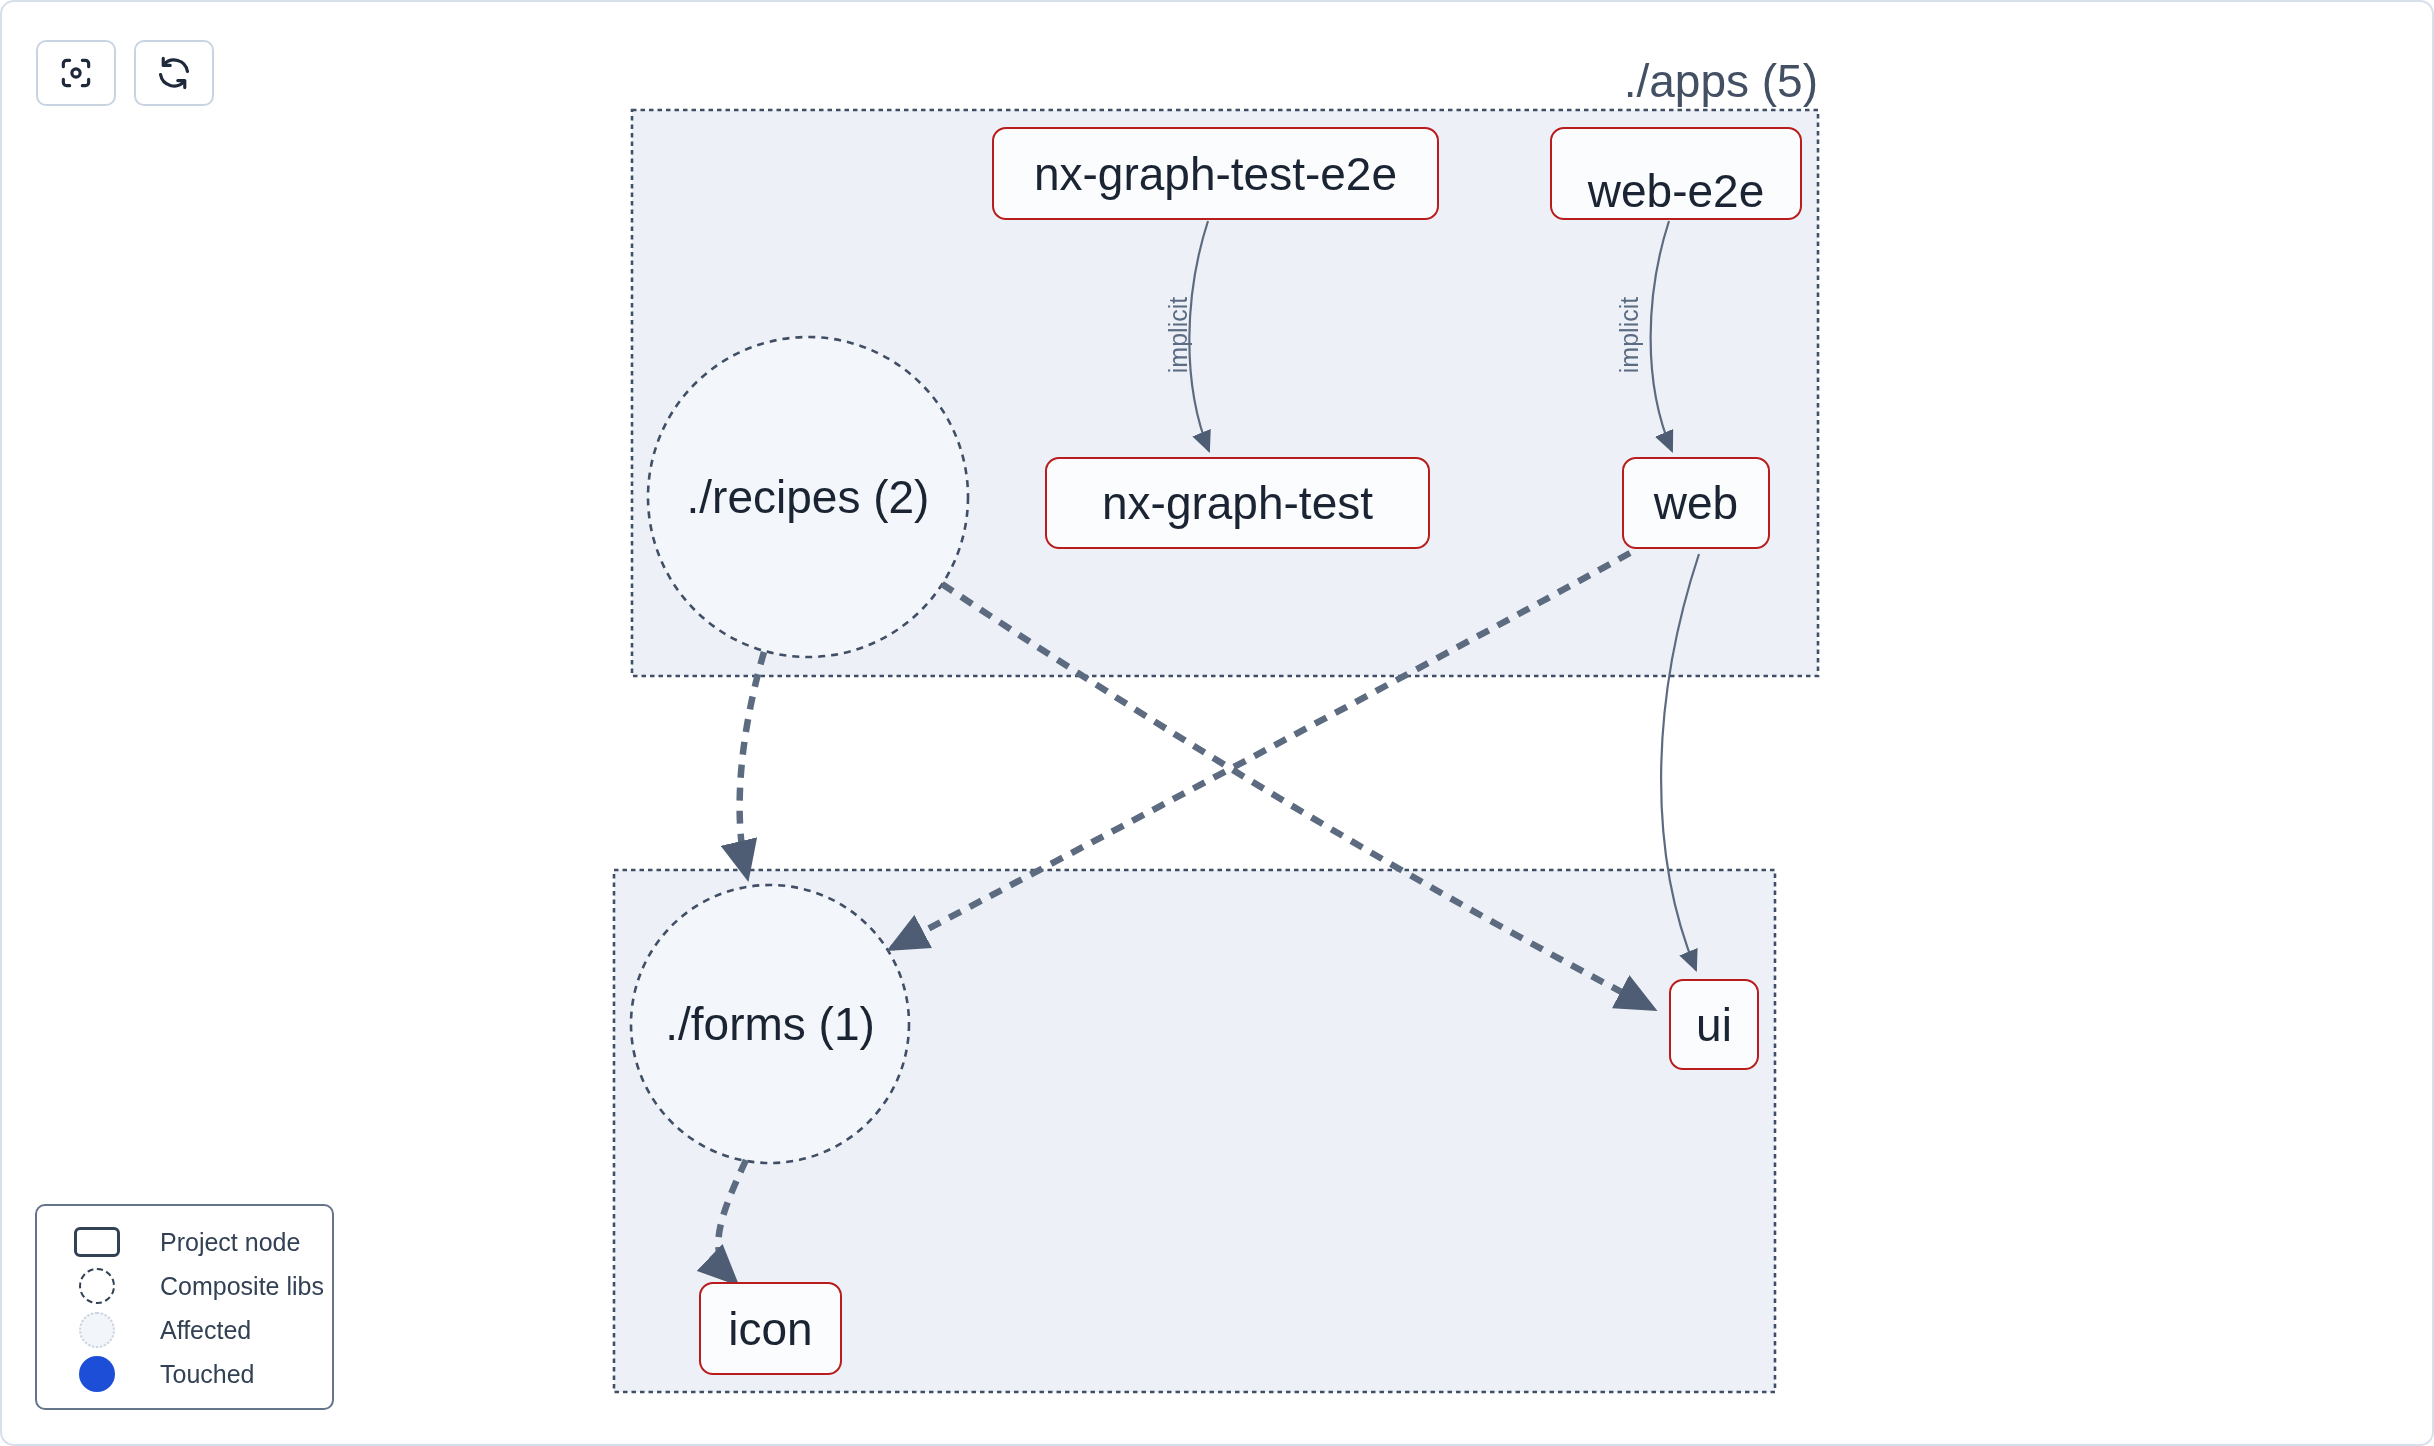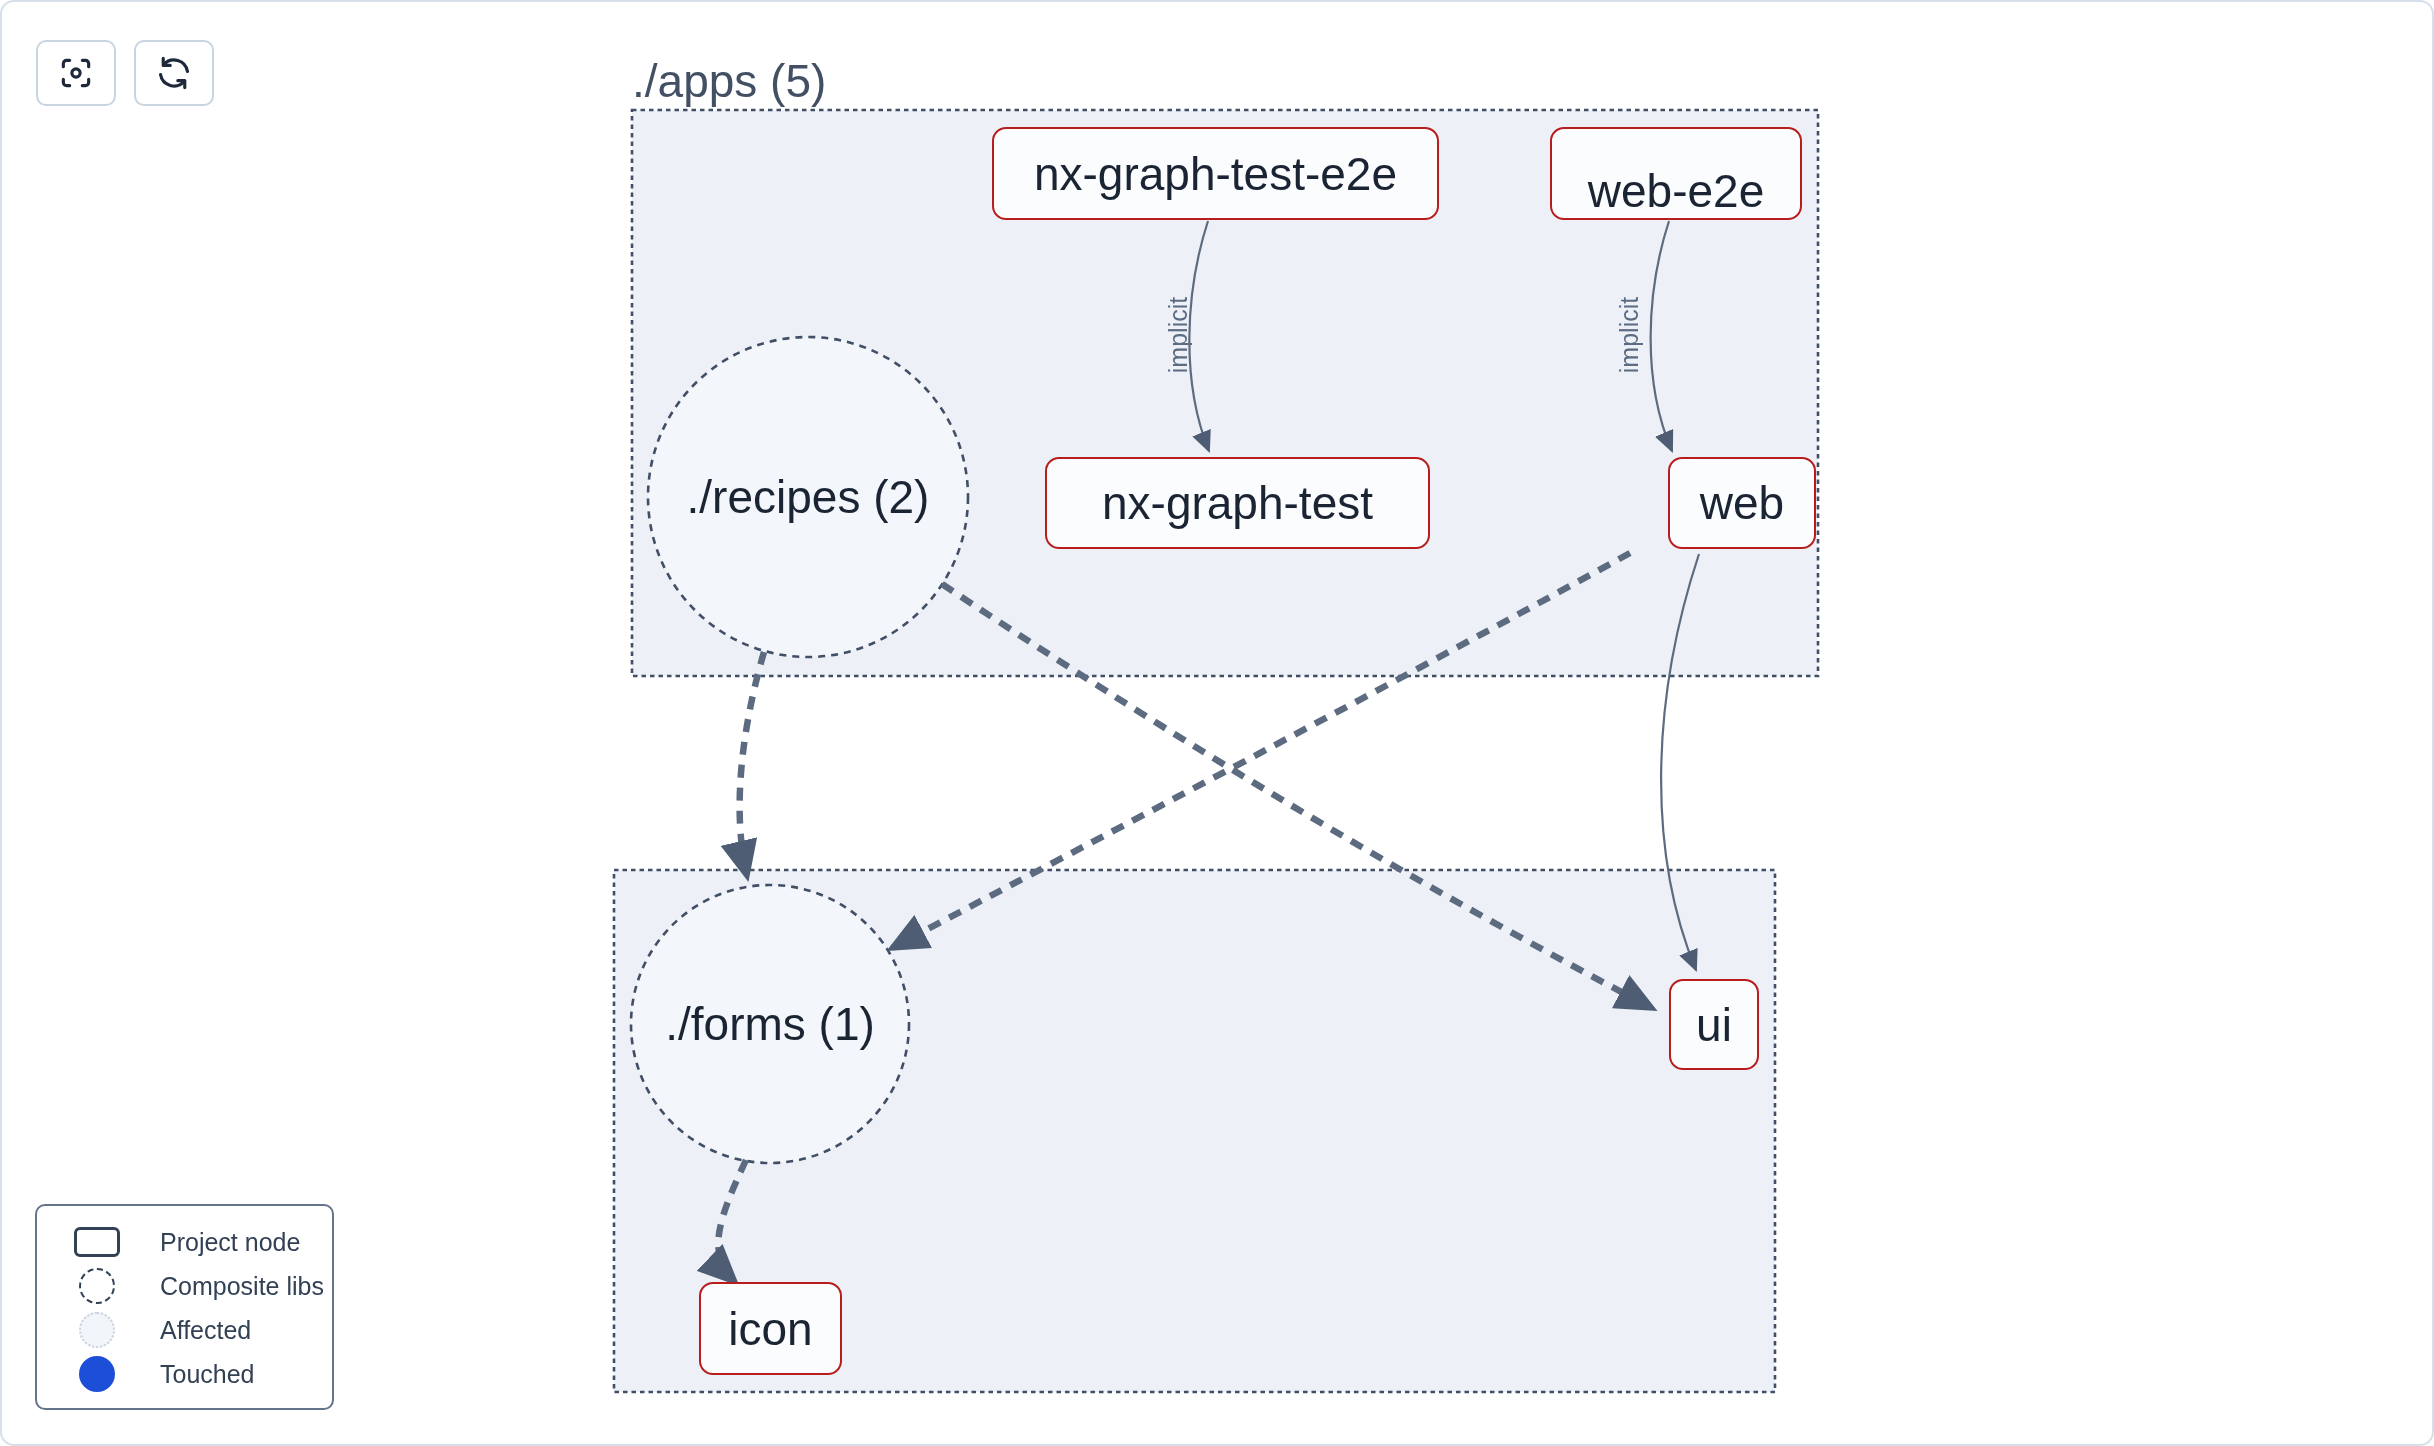--- a/index.html
+++ b/index.html
@@ -24,21 +24,21 @@
     box-sizing:border-box;
     cursor:pointer;
   }
   .toolbar-btn svg{display:block;}
   
   .graph-svg{position:absolute;left:0;top:0;z-index:1;}
   
   .group-label{
     position:absolute;
     z-index:2;
-    text-align:left;
+    text-align:right;
     font-size:46px;
     color:#435064;
     line-height:54px;
   }
   
   .pnode{
     position:absolute;
     z-index:3;
     background:#fbfcfe;
     border:2px solid #b91c1c;
@@ -167,21 +167,21 @@
 
   <div class="pnode" style="left:990px;top:125px;width:447px;height:93px;">
     <span>nx-graph-test-e2e</span>
   </div>
   <div class="pnode" style="left:1548px;top:125px;width:252px;height:93px;align-items:flex-end;">
     <span>web-e2e</span>
   </div>
   <div class="pnode" style="left:1043px;top:455px;width:385px;height:92px;">
     <span>nx-graph-test</span>
   </div>
-  <div class="pnode" style="left:1620px;top:455px;width:148px;height:92px;margin-left:46px;">
+  <div class="pnode" style="left:1620px;top:455px;width:148px;height:92px;">
     <span>web</span>
   </div>
   <div class="pnode" style="left:1667px;top:977px;width:90px;height:91px;">
     <span>ui</span>
   </div>
   <div class="pnode" style="left:697px;top:1280px;width:143px;height:93px;">
     <span>icon</span>
   </div>
 
   <div class="legend">

